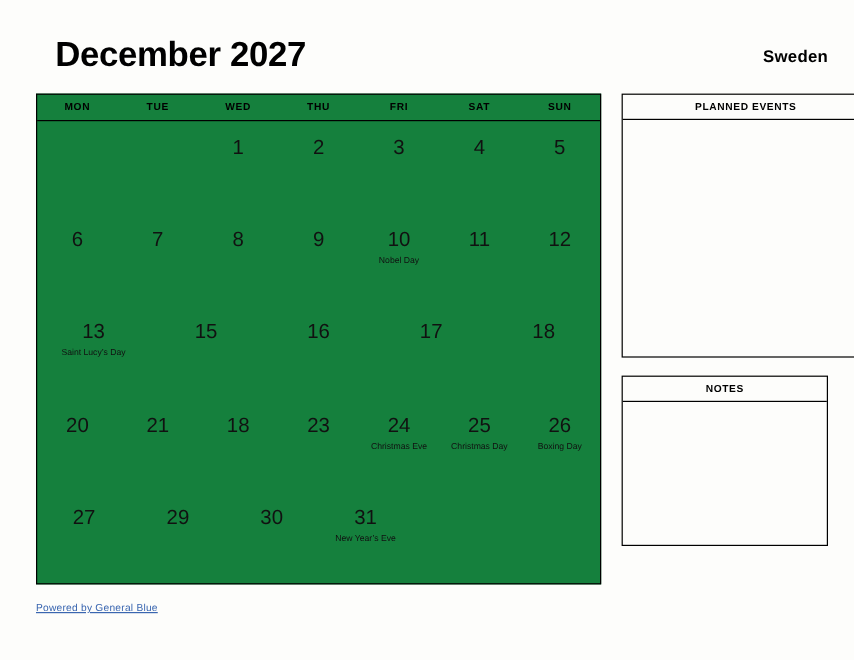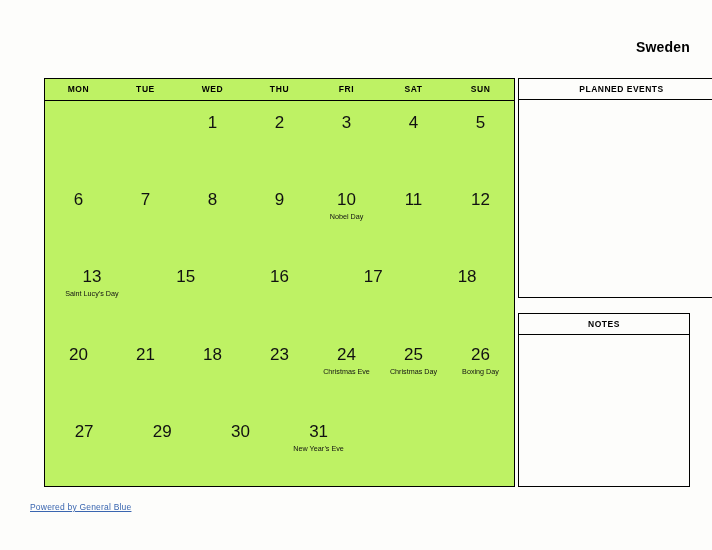--- a/index.html
+++ b/index.html
@@ -46,27 +46,27 @@
     font-size: 14px;
     font-weight: bold;
     letter-spacing: 0.2px;
     line-height: 18px;
     white-space: nowrap;
   }
 
   
   .calendar {
     position: absolute;
-    left: 44px;
+    left: 30px;
     top: 78px;
     width: 471px;
     height: 409px;
     border: 1px solid #000;
     box-sizing: border-box;
-    background: #bef264;
+    background: #15803d;
   }
   .weekday-row {
     display: flex;
     height: 21px;
     border-bottom: 1px solid #000;
   }
   .weekday {
     flex: 1 1 0;
     text-align: center;
     font-size: 8.5px;
@@ -126,21 +126,21 @@
   #planned-events-box {
     left: 518px;
     top: 78px;
     width: 207px;
     height: 220px;
   }
   #notes-box {
     left: 518px;
     top: 313px;
     width: 172px;
-    height: 174px;
+    height: 142px;
   }
 
   
   .footer {
     position: absolute;
     left: 30px;
     top: 496px;
     width: 660px;
     text-align: left;
   }
@@ -151,20 +151,21 @@
     letter-spacing: 0.2px;
     cursor: pointer;
   }
 </style>
 </head>
 <body>
 
 <div class="page">
 
   <div class="header">
+    <div class="month-title">December 2027</div>
     <div class="country-title">Sweden</div>
   </div>
 
   <div class="calendar">
     <div class="weekday-row">
         <div class="weekday">MON</div>
         <div class="weekday">TUE</div>
         <div class="weekday">WED</div>
         <div class="weekday">THU</div>
         <div class="weekday">FRI</div>

